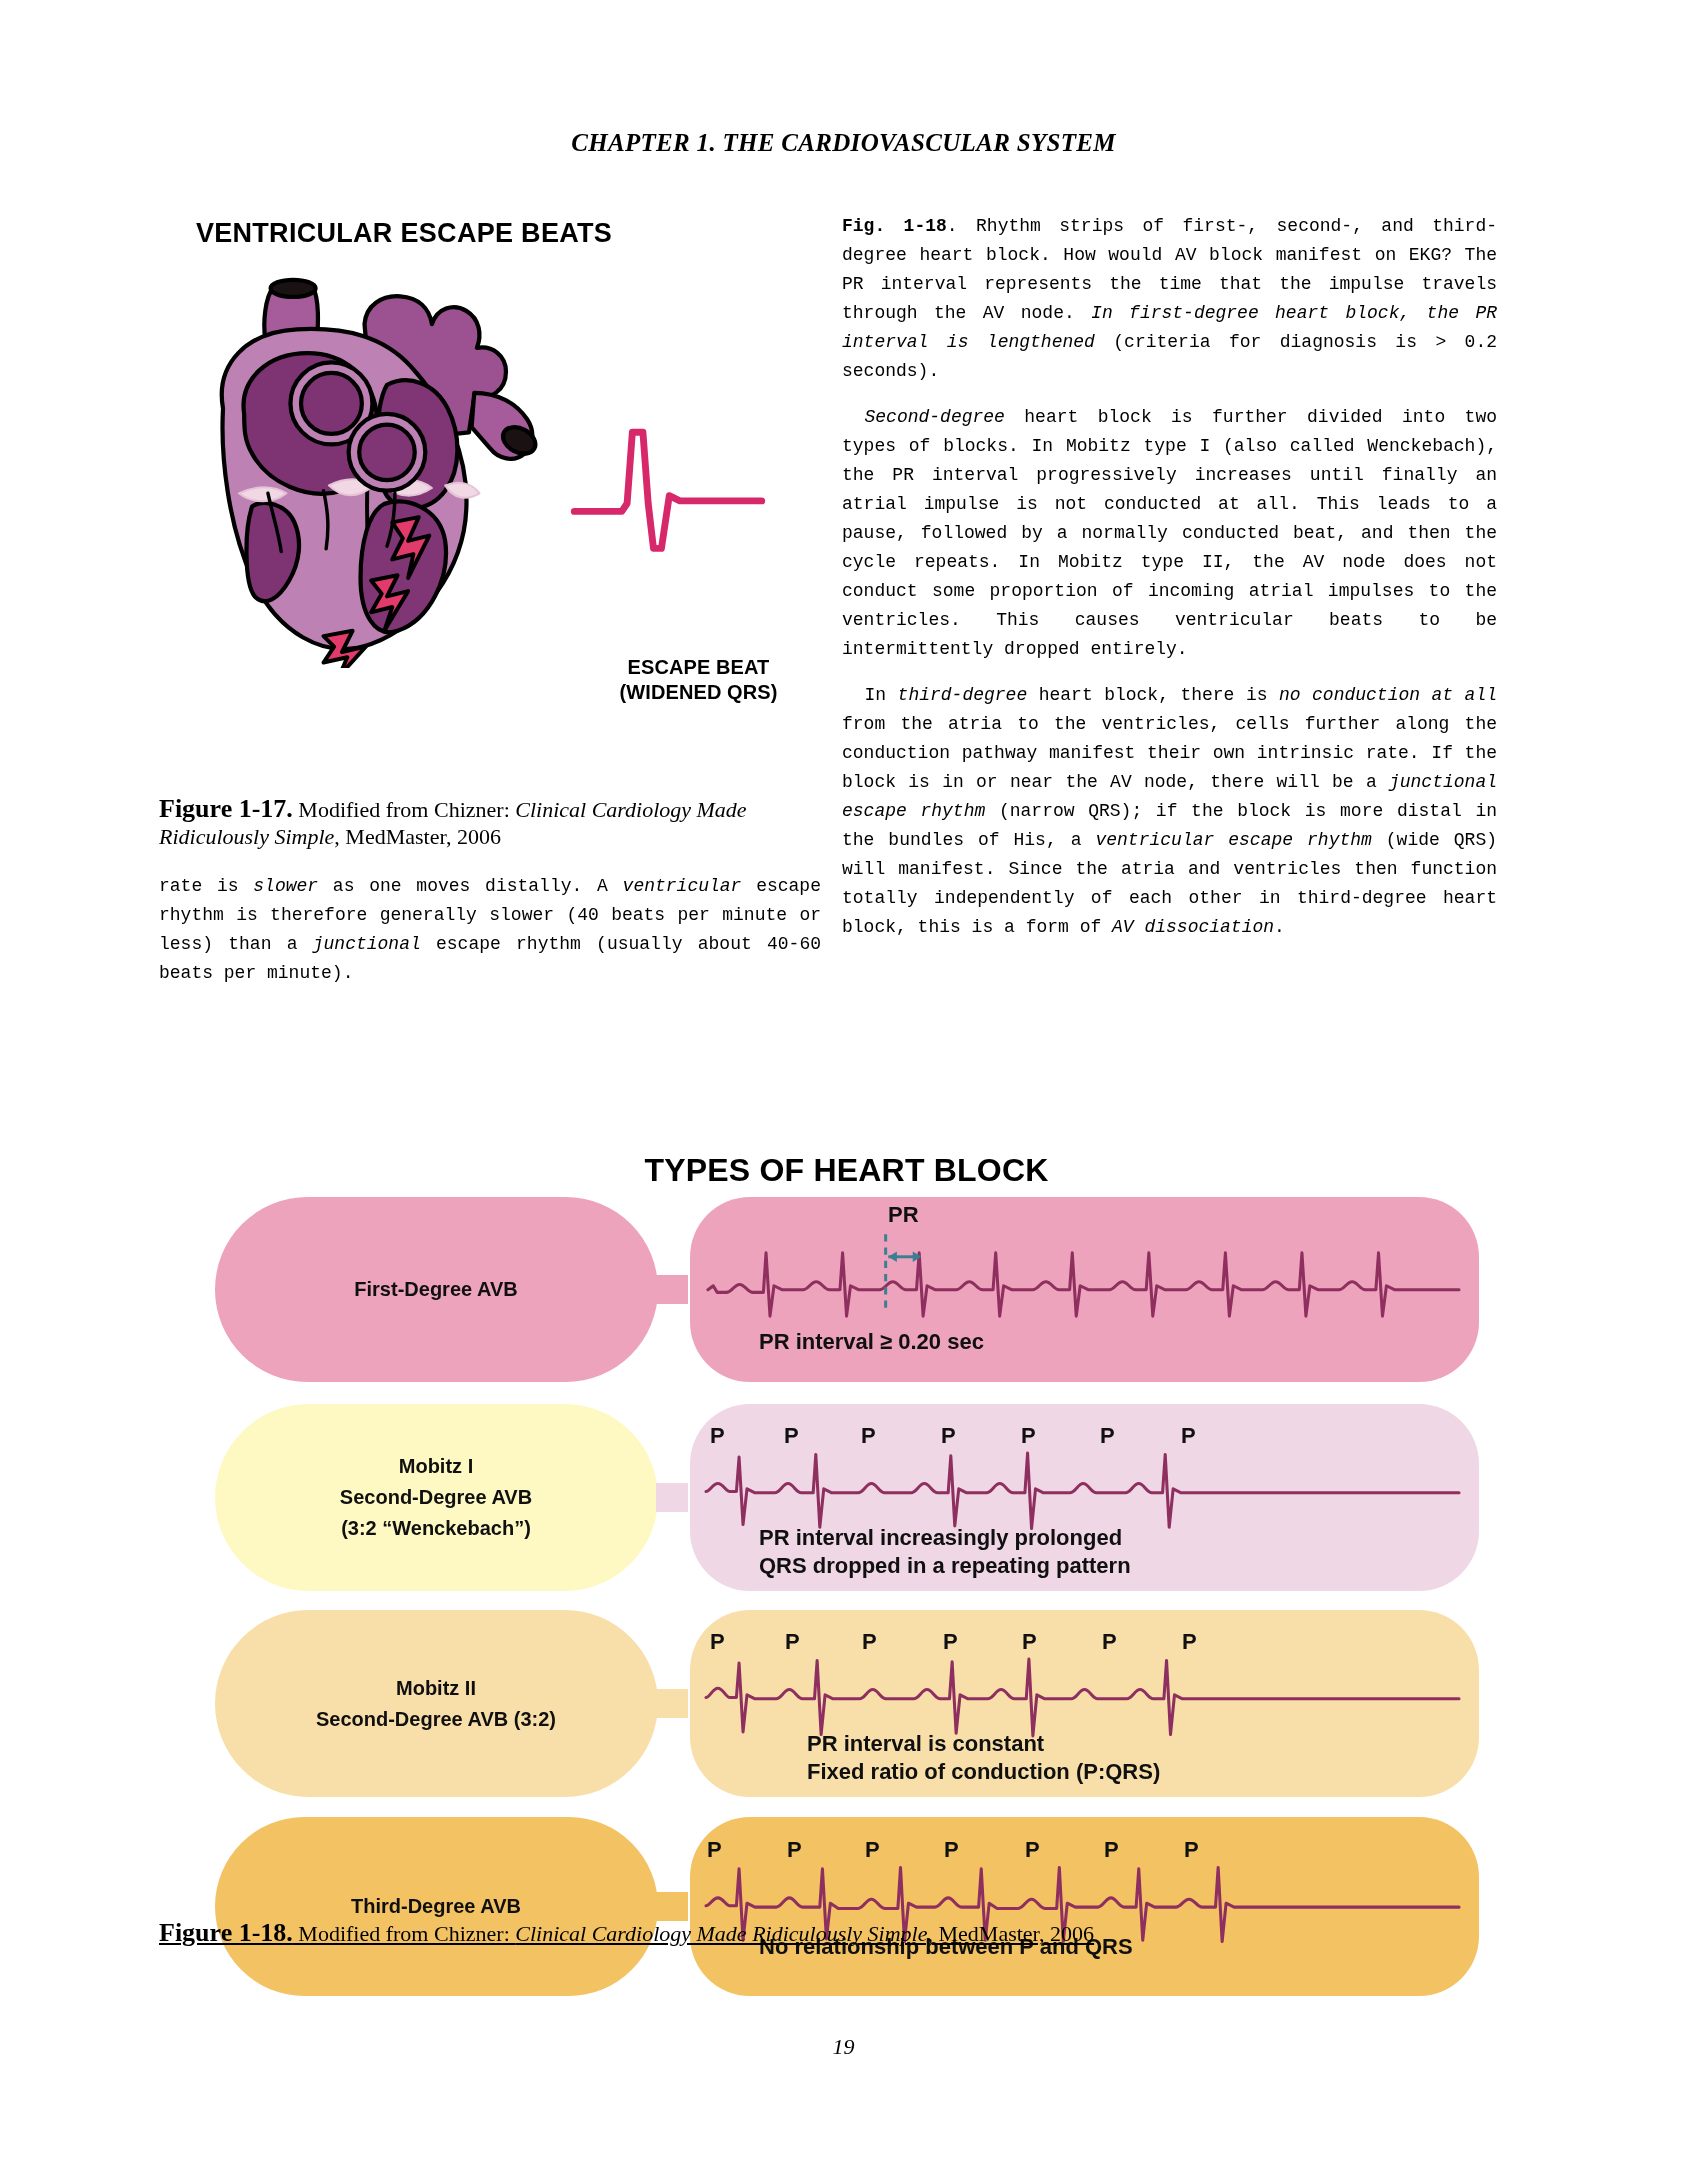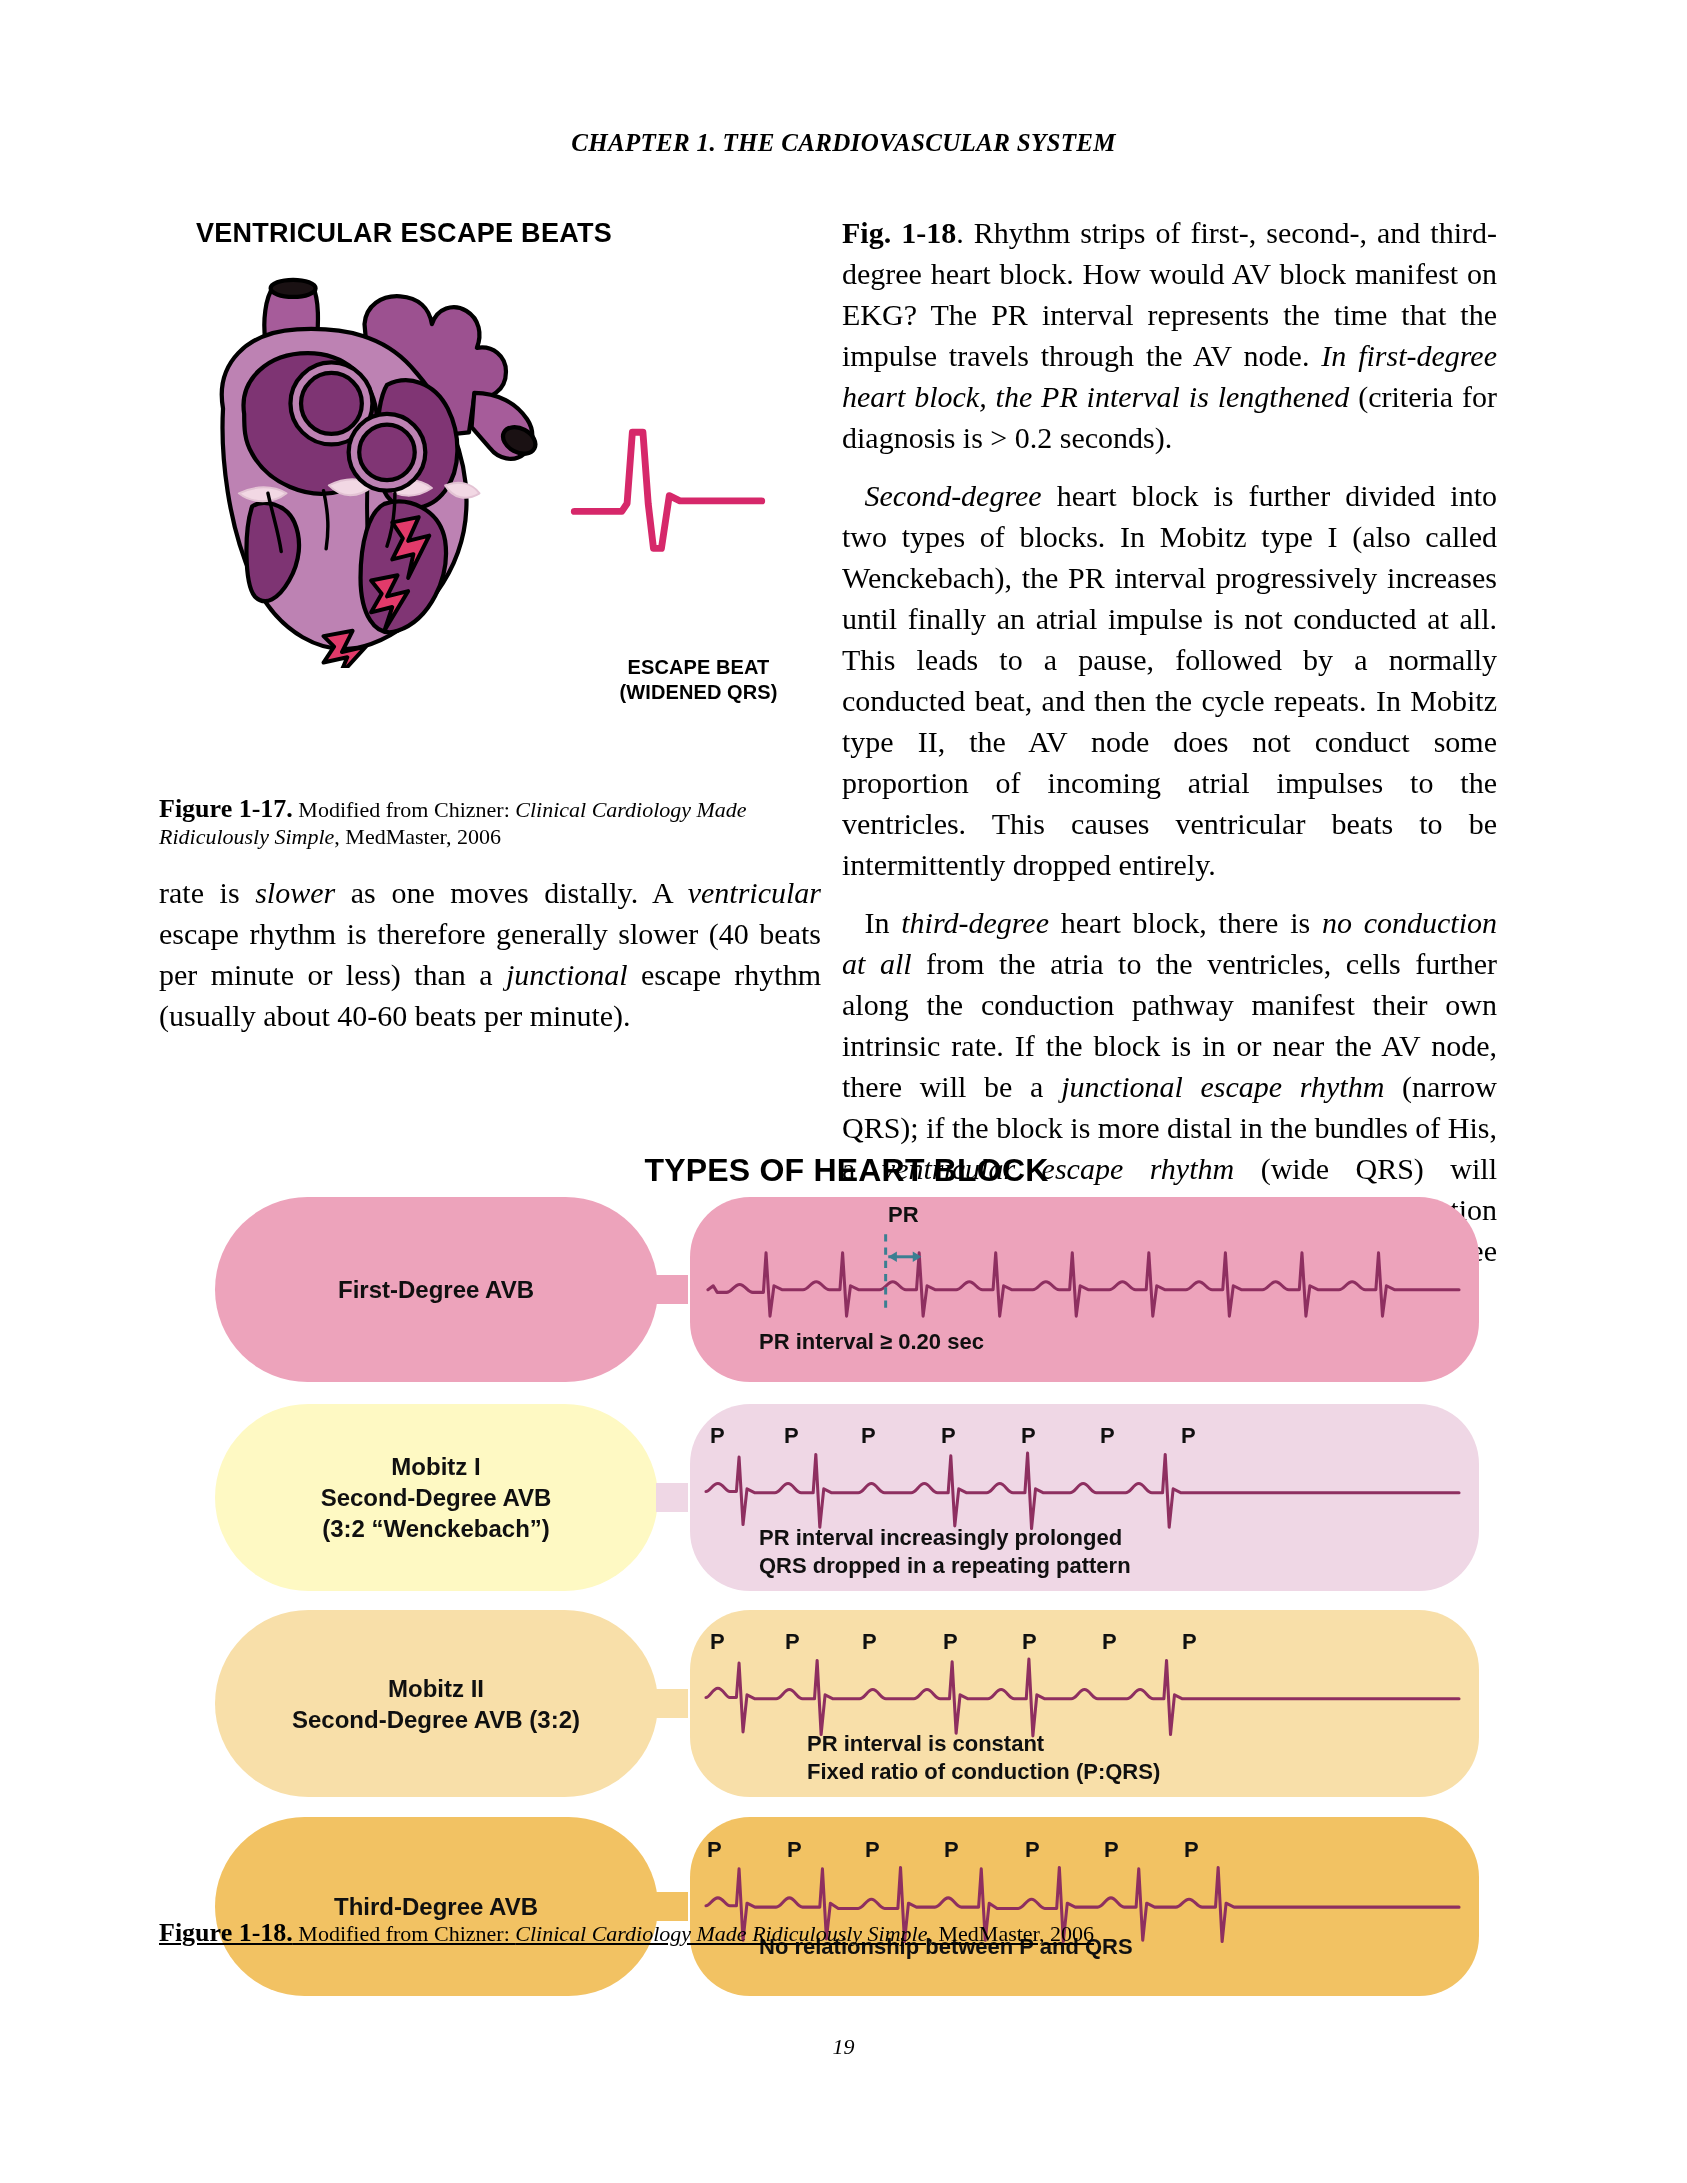--- a/index.html
+++ b/index.html
@@ -20,25 +20,26 @@
     font-style:italic; font-weight:700;
     font-size:25px; letter-spacing:0.3px;
   }
 
   
   .col-left  { position:absolute; left:159px; top:212px; width:662px; }
   .col-right { position:absolute; left:842px; top:212px; width:655px; }
 
   p.body {
     margin:0 0 17px 0;
-    font-size:30px;
-    line-height:41px;
+    font-size:18px;
+    line-height:29px;
     text-align:justify;
     text-justify:inter-word;
     hyphens:none;
+    font-family:Liberation Mono, monospace;
   }
   p.body.indent { text-indent:22.5px; }
   .i { font-style:italic; }
   .b { font-weight:700; }
 
   .figcap {
     font-size:22px; line-height:27px; text-align:left;
   }
   .figcap .figno { font-weight:700; font-size:26px; }
 
@@ -70,21 +71,21 @@
   .row { position:absolute; left:0; width:1297px; }
   .pill-left {
     position:absolute; left:16.5px; top:0;
     width:443px;
     border-radius:132px;
     display:flex; align-items:center; justify-content:center;
   }
   .pill-left .lbl {
     font-family:"Liberation Sans", sans-serif;
     font-weight:700; text-align:center;
-    font-size:24px; line-height:31px;
+    font-size:20px; line-height:31px;
     color:#101010;
   }
   .connector { position:absolute; width:32px; height:29px; }
   .pill-right {
     position:absolute; left:492px; top:0;
     width:789px;
     border-radius:60px;
   }
   .strip-cap {
     position:absolute; left:69px;

